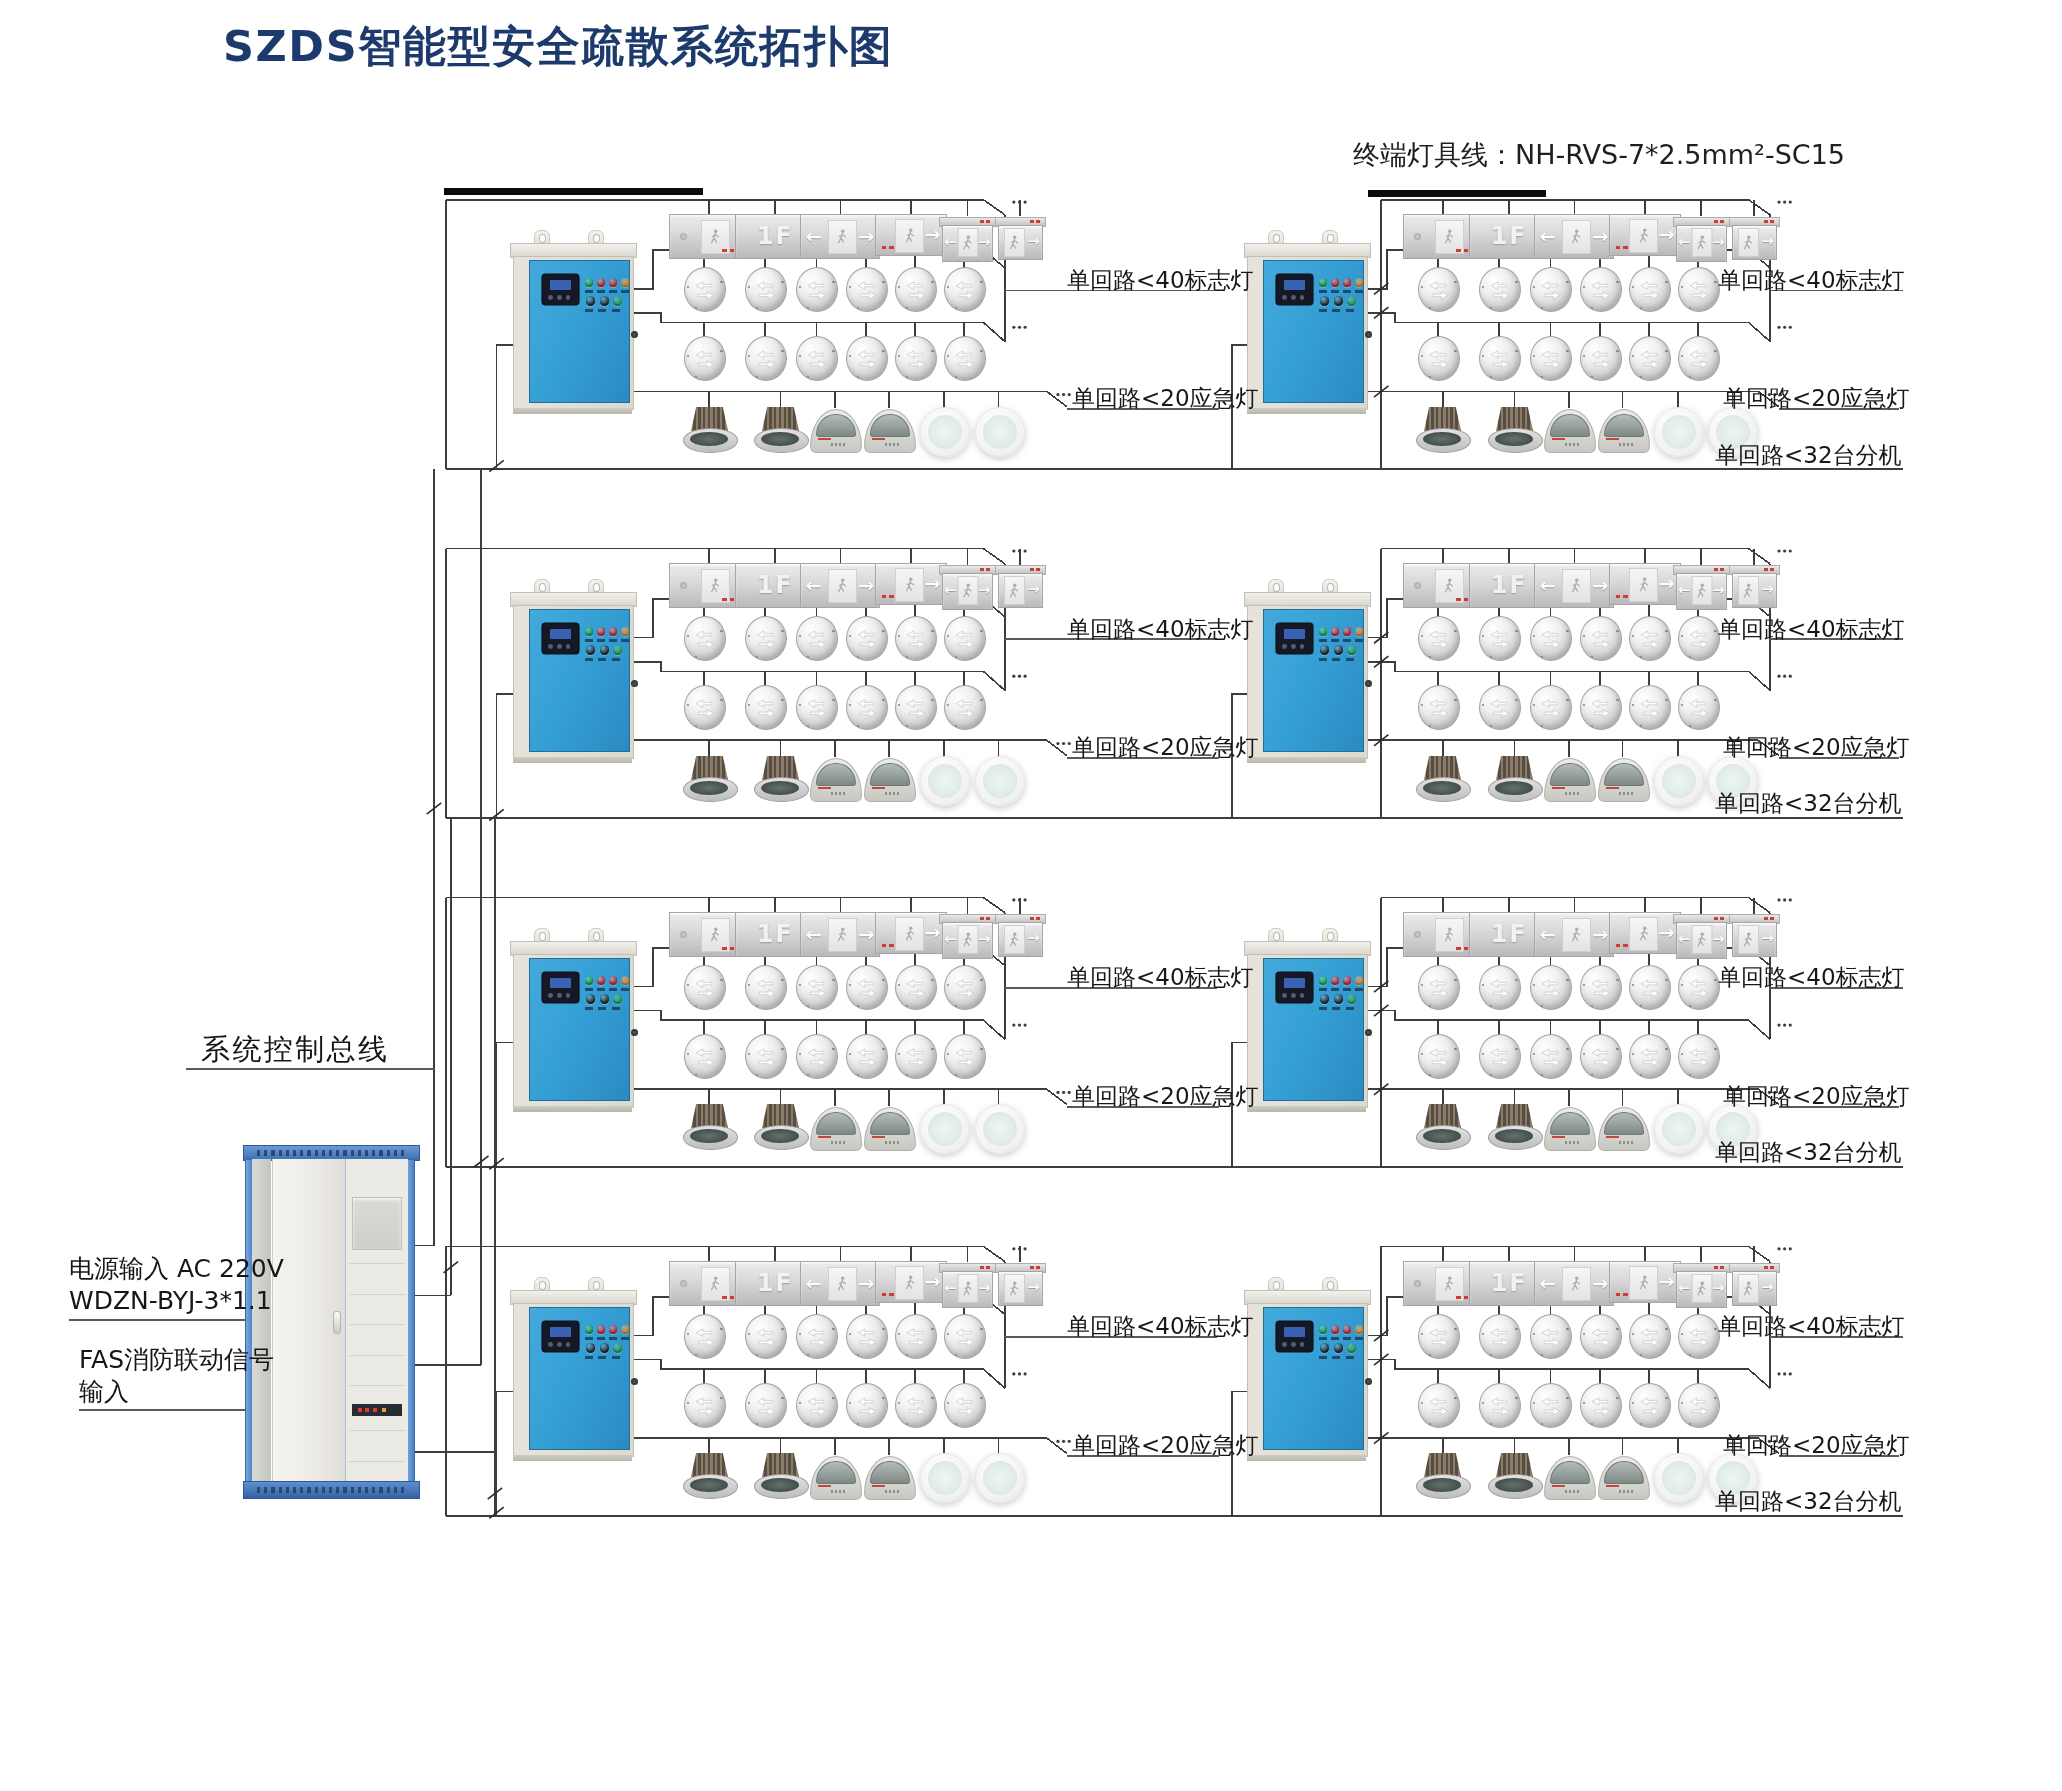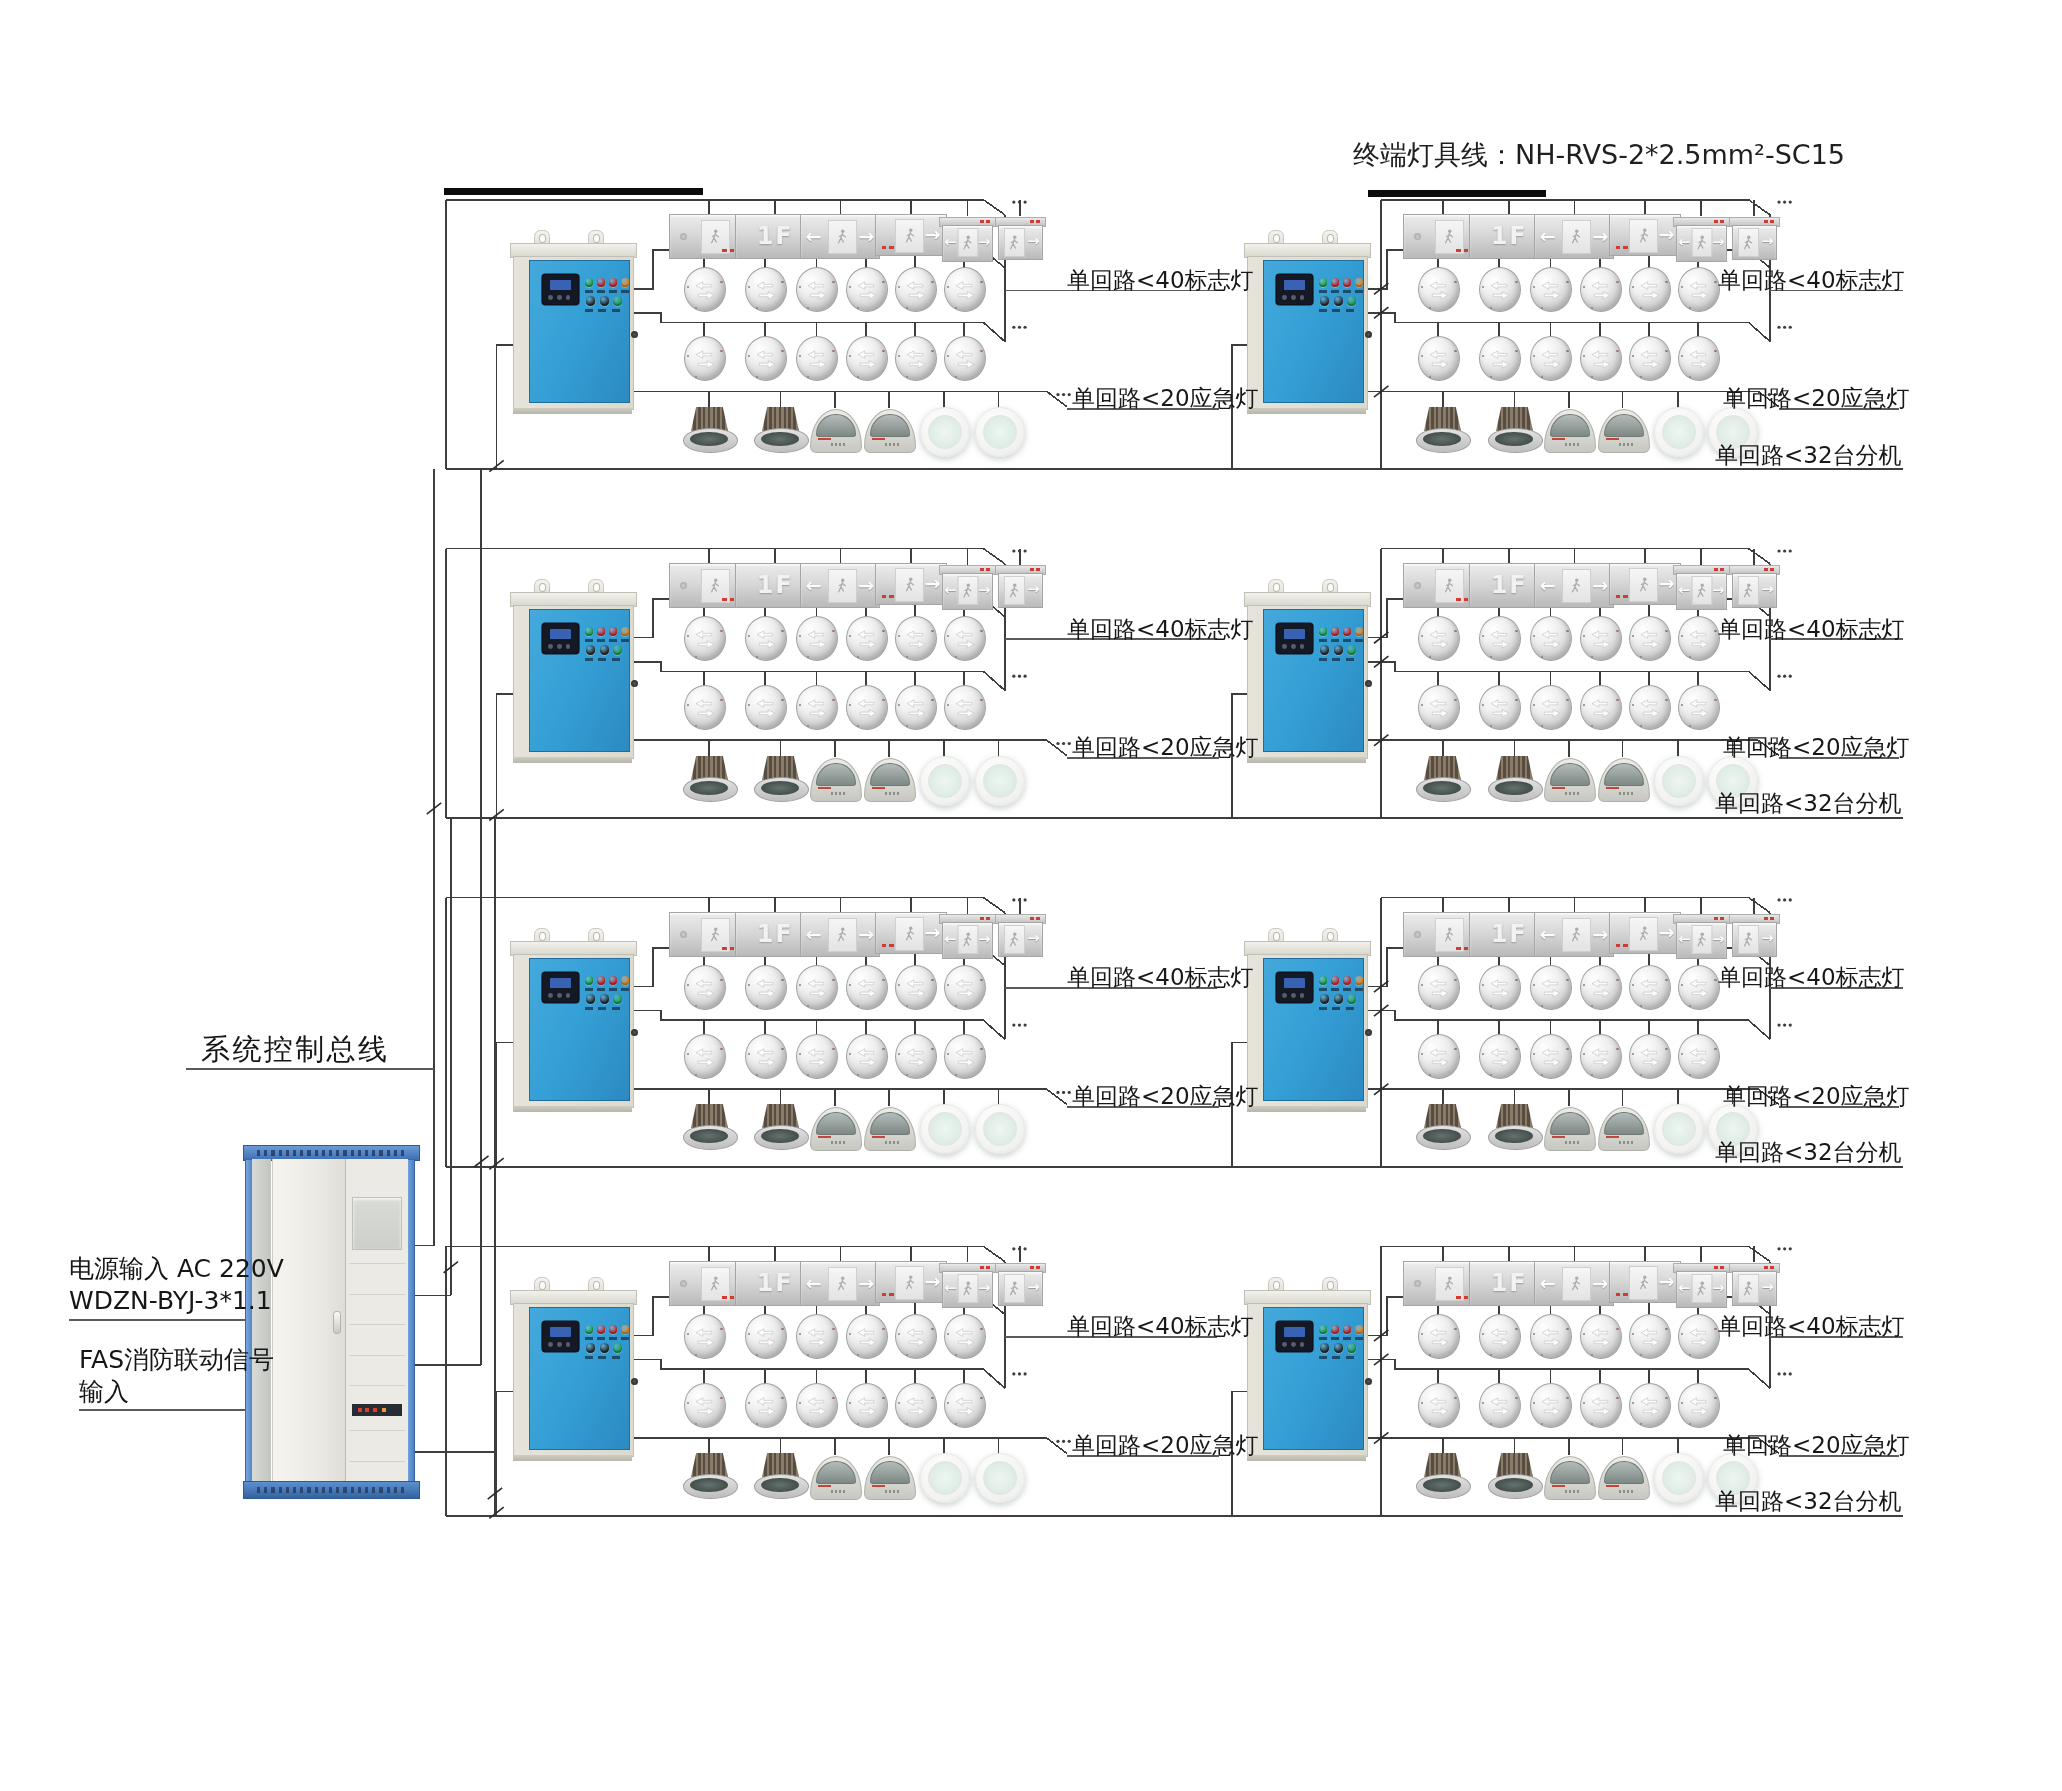--- a/index.html
+++ b/index.html
@@ -209,21 +209,22 @@
       <circle cx="2218" cy="1713" r="2" fill="#3d3d3d"></circle>
       <circle cx="2225" cy="1713" r="2" fill="#3d3d3d"></circle>
       <circle cx="2232" cy="1713" r="2" fill="#3d3d3d"></circle>
       <circle cx="2206" cy="1797" r="2" fill="#3d3d3d"></circle>
       <circle cx="2213" cy="1797" r="2" fill="#3d3d3d"></circle>
       <circle cx="2220" cy="1797" r="2" fill="#3d3d3d"></circle>
       <path d="M553,239 H877" stroke="#0c0c0c" stroke-width="8" shape-rendering="crispEdges"></path>
       <path d="M1705,241 H1928" stroke="#0c0c0c" stroke-width="8" shape-rendering="crispEdges"></path>
     </svg>
 
-  <div class="hdr r">终端灯具线：NH-RVS-2*2.5mm²-SC15</div>
+  <div class="ttl">SZDS智能型安全疏散系统拓扑图</div>
+  <div class="hdr r">终端灯具线：NH-RVS-7*2.5mm²-SC15</div>
 
   <div class="cab">
     <div class="top">
         <i></i>
       </div>
     <div class="lstrip"></div>
     <div class="rstrip"></div>
     <div class="side"></div>
     <div class="doorp">
       <div class="handle"></div>

